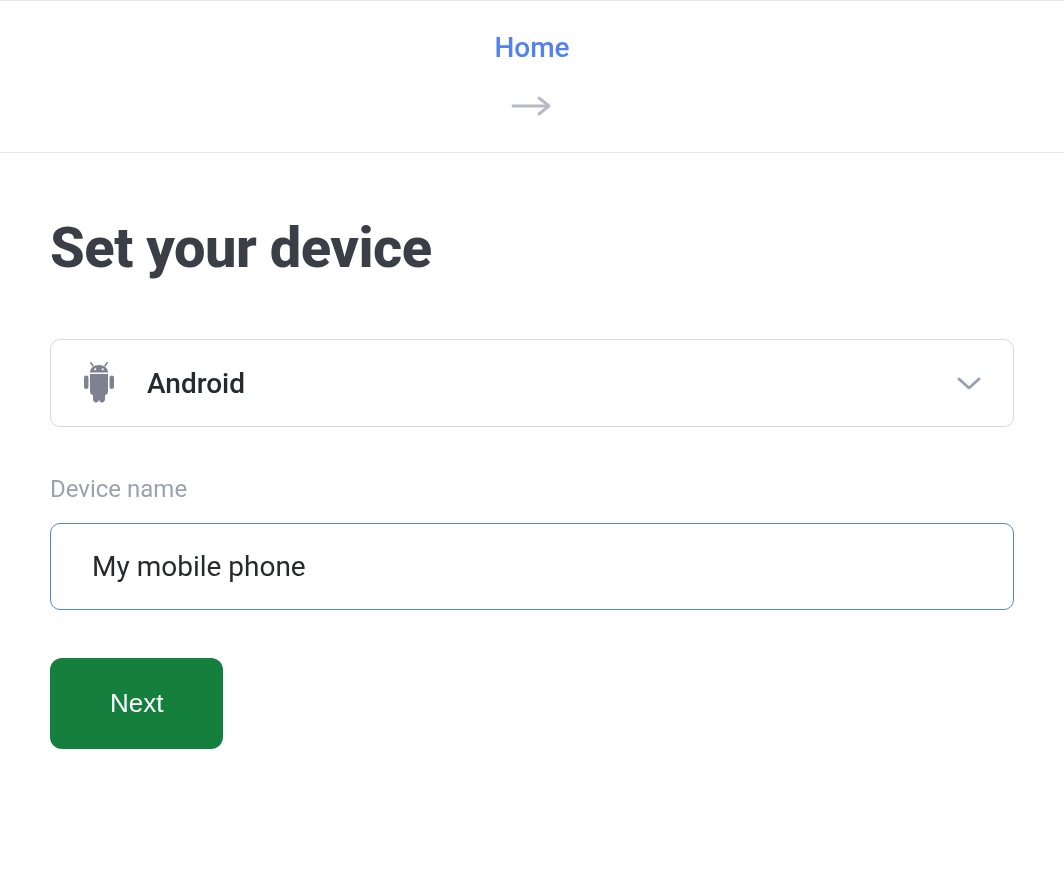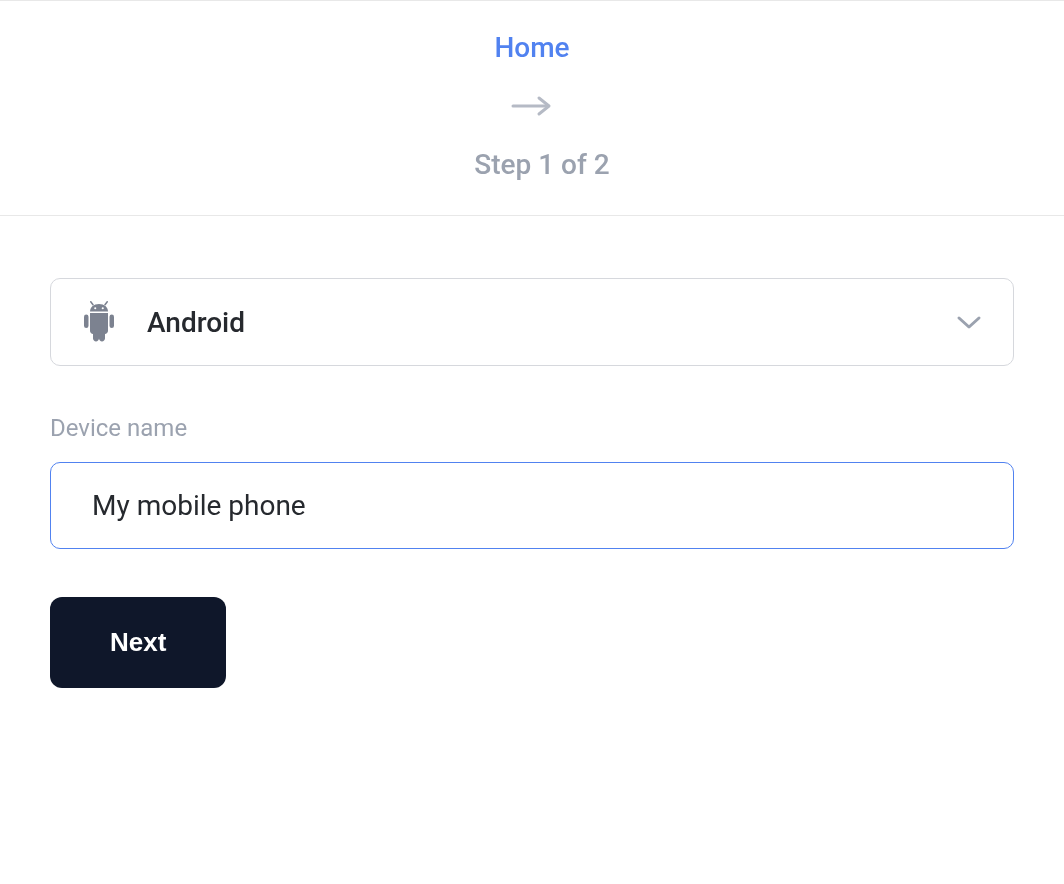--- a/index.html
+++ b/index.html
@@ -94,47 +94,47 @@
       border-radius: 10px;
       padding: 26px 41px;
       font-size: 28px;
       font-weight: 400;
       color: #26292e;
       font-family: inherit;
       outline: none;
       margin-bottom: 48px;
     }
     .next-button {
-      background: #0f172a;
+      background: #15803d;
       color: #ffffff;
       font-size: 26px;
-      font-weight: 700;
+      font-weight: 400;
       border: none;
       border-radius: 12px;
       padding: 30px 60px;
       cursor: pointer;
     }
   </style>
 </head>
 <body>
 
 <div class="top-border"></div>
 
 <div class="breadcrumb-section">
   <span class="breadcrumb-home">Home</span>
   <span class="breadcrumb-arrow">
     <svg width="42" height="24" viewBox="0 0 42 24" fill="none">
       <line x1="2" y1="12" x2="36" y2="12" stroke="currentColor" stroke-width="3" stroke-linecap="round"></line>
       <polyline points="28,4 38,12 28,20" stroke="currentColor" stroke-width="3" fill="none" stroke-linecap="round" stroke-linejoin="round"></polyline>
     </svg>
   </span>
-  <span class="breadcrumb-step">Step 1 of 2</span>
 </div>
 
 <div class="main-content">
+  <h1 class="page-title">Set your device</h1>
 
   <div class="select-control">
     <span class="android-icon">
       <svg width="36" height="42" viewBox="0 0 24 28" fill="currentColor">
         <path d="M6 8 L6 20 C6 21 7 22 8 22 L8 25 C8 26 9 27 10 27 C11 27 12 26 12 25 L12 22 L12 22 L12 25 C12 26 13 27 14 27 C15 27 16 26 16 25 L16 22 C17 22 18 21 18 20 L18 8 Z"></path>
         <path d="M6 7 C6 4 8.5 2 12 2 C15.5 2 18 4 18 7 L6 7 Z"></path>
         <circle cx="9.5" cy="4.8" r="0.7" fill="#ffffff"></circle>
         <circle cx="14.5" cy="4.8" r="0.7" fill="#ffffff"></circle>
         <line x1="8" y1="2.5" x2="6.5" y2="0.5" stroke="currentColor" stroke-width="1" stroke-linecap="round"></line>
         <line x1="16" y1="2.5" x2="17.5" y2="0.5" stroke="currentColor" stroke-width="1" stroke-linecap="round"></line>

